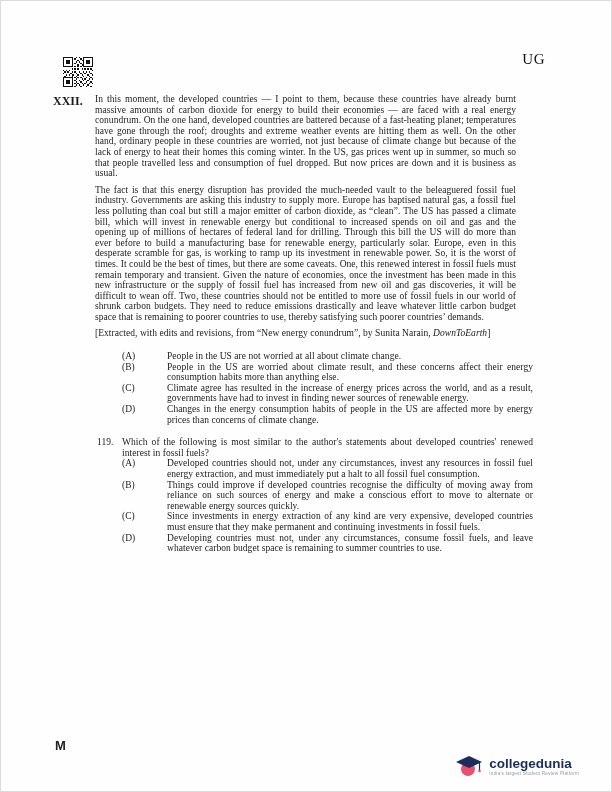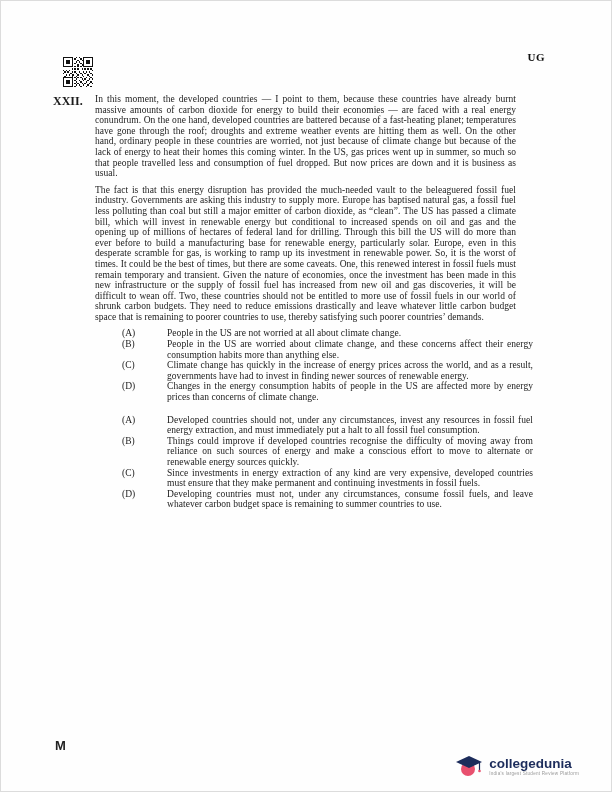--- a/index.html
+++ b/index.html
@@ -5,21 +5,21 @@
   html,body { margin:0; padding:0; background:#ffffff; }
   .page {
     position:relative; width:612px; height:792px; margin:0 auto;
     background:#fefefe; border:1px solid #dcdcdc; box-sizing:border-box;
     font-family:"Liberation Serif","DejaVu Serif",serif; color:#1b1b1b;
     overflow:hidden;
   }
   .qr { position:absolute; left:62px; top:56px; width:30px; height:30px; }
   .corner-label {
     position:absolute; top:50px; right:66px;
-    font-weight:bold; font-size:11px; letter-spacing:0.5px; color:#111;
+    font-weight:normal; font-size:15px; letter-spacing:0.5px; color:#111;
   }
   .roman-num {
     position:absolute; left:52px; top:93px;
     font-weight:bold; font-size:12px;
   }
   .content {
     position:absolute; left:94px; top:93px; width:438px;
     font-size:9.5px; line-height:10.6px; text-align:justify;
     letter-spacing:0.05px;
   }
@@ -83,41 +83,46 @@
 
   <div class="corner-label">UG</div>
 
   <div class="roman-num">XXII.</div>
 
   <div class="content">
 
     <p class="para">In this moment, the developed countries — I point to them, because these countries have already burnt massive amounts of carbon dioxide for energy to build their economies — are faced with a real energy conundrum. On the one hand, developed countries are battered because of a fast-heating planet; temperatures have gone through the roof; droughts and extreme weather events are hitting them as well. On the other hand, ordinary people in these countries are worried, not just because of climate change but because of the lack of energy to heat their homes this coming winter. In the US, gas prices went up in summer, so much so that people travelled less and consumption of fuel dropped. But now prices are down and it is business as usual.</p>
     <p class="para">The fact is that this energy disruption has provided the much-needed vault to the beleaguered fossil fuel industry. Governments are asking this industry to supply more. Europe has baptised natural gas, a fossil fuel less polluting than coal but still a major emitter of carbon dioxide, as “clean”. The US has passed a climate bill, which will invest in renewable energy but conditional to increased spends on oil and gas and the opening up of millions of hectares of federal land for drilling. Through this bill the US will do more than ever before to build a manufacturing base for renewable energy, particularly solar. Europe, even in this desperate scramble for gas, is working to ramp up its investment in renewable power. So, it is the worst of times. It could be the best of times, but there are some caveats. One, this renewed interest in fossil fuels must remain temporary and transient. Given the nature of economies, once the investment has been made in this new infrastructure or the supply of fossil fuel has increased from new oil and gas discoveries, it will be difficult to wean off. Two, these countries should not be entitled to more use of fossil fuels in our world of shrunk carbon budgets. They need to reduce emissions drastically and leave whatever little carbon budget space that is remaining to poorer countries to use, thereby satisfying such poorer countries’ demands.</p>
 
+    <p class="attribution"><span>[Extracted, with edits and revisions, from “New energy conundrum”, by Sunita Narain, </span><i>DownToEarth</i><span>]</span></p>
 
     <div class="question">
       <div class="option">
         <span class="opt-label">(A)</span>
         <span class="opt-text">People in the US are not worried at all about climate change.</span>
       </div>
       <div class="option">
         <span class="opt-label">(B)</span>
-        <span class="opt-text">People in the US are worried about climate change, and these concerns affect their energy consumption habits more than anything else.</span>
+        <span class="opt-text">People in the US are worried about climate result, and these concerns affect their energy consumption habits more than anything else.</span>
       </div>
       <div class="option">
         <span class="opt-label">(C)</span>
-        <span class="opt-text">Climate change has quickly in the increase of energy prices across the world, and as a result, governments have had to invest in finding newer sources of renewable energy.</span>
+        <span class="opt-text">Climate agree has resulted in the increase of energy prices across the world, and as a result, governments have had to invest in finding newer sources of renewable energy.</span>
       </div>
       <div class="option">
         <span class="opt-label">(D)</span>
         <span class="opt-text">Changes in the energy consumption habits of people in the US are affected more by energy prices than concerns of climate change.</span>
       </div>
     </div>
 
     <div class="question">
+      <div class="q-head">
+        <span class="q-num">119.</span>
+        <span class="q-text">Which of the following is most similar to the author's statements about developed countries' renewed interest in fossil fuels?</span>
+      </div>
       <div class="option">
         <span class="opt-label">(A)</span>
         <span class="opt-text">Developed countries should not, under any circumstances, invest any resources in fossil fuel energy extraction, and must immediately put a halt to all fossil fuel consumption.</span>
       </div>
       <div class="option">
         <span class="opt-label">(B)</span>
         <span class="opt-text">Things could improve if developed countries recognise the difficulty of moving away from reliance on such sources of energy and make a conscious effort to move to alternate or renewable energy sources quickly.</span>
       </div>
       <div class="option">
         <span class="opt-label">(C)</span>

